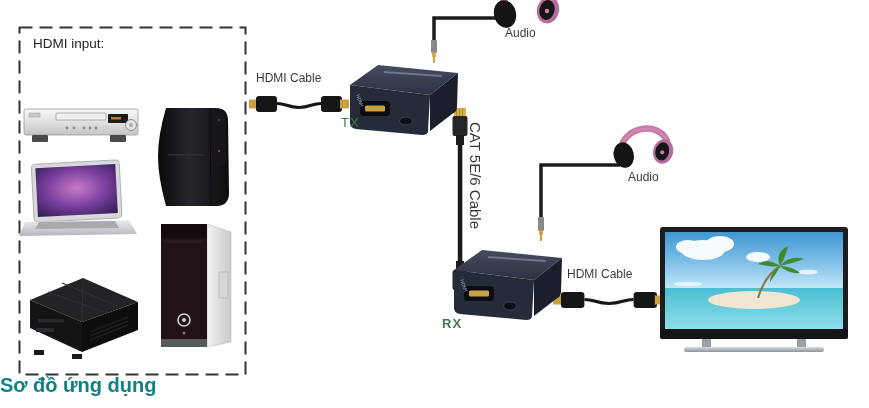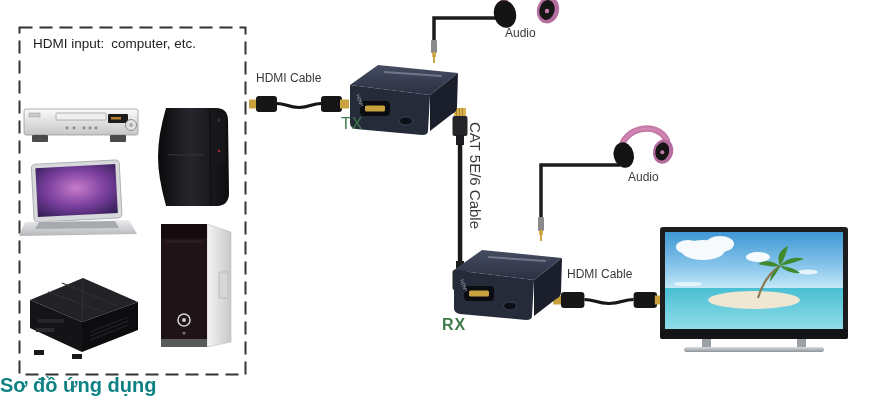--- a/index.html
+++ b/index.html
@@ -2,41 +2,40 @@
 <html style="--caption-color: #0e8183; --unit-label-color: #3e7b4a; --label-color: #3a3a3a; --headphone-pink: #c678a6; --connector-gold: #c9a23f; --unit-body: #262b3a;"><head>
 <meta charset="utf-8">
 <style>
   html,body{margin:0;padding:0;background:#fff;}
   #frame{
     position:relative;width:869px;height:408px;overflow:hidden;background:#fff;
     font-family:"Liberation Sans", sans-serif;
   }
   .abs{position:absolute;}
   .lbl{color:var(--label-color,#3a3a3a);font-size:12px;white-space:nowrap;z-index:5;}
-  .unit-lbl{color:var(--unit-label-color,#3e7b4a);font-size:16px;letter-spacing:1px;z-index:5;}
+  .unit-lbl{color:var(--unit-label-color,#3e7b4a);font-size:13px;letter-spacing:1px;z-index:5;}
   #caption{color:var(--caption-color,#0e8183);font-size:20px;font-weight:bold;z-index:5;}
   #input-caption{display:flex;gap:7px;font-size:13.5px;color:#1e1e1e;z-index:4;}
   #input-caption .lines{line-height:16px;}
   .z1{z-index:1}.z2{z-index:2}
   #cat-label{writing-mode:vertical-rl;font-size:15px;color:var(--label-color,#3a3a3a);z-index:5;}
   svg{display:block;}
 </style>
 </head>
 <body>
 
 <div id="frame">
 
   <svg class="abs" style="left:18px;top:26px;" width="229" height="350">
     <rect x="1.5" y="1.5" width="226" height="347" fill="none" stroke="#333" stroke-width="2" stroke-dasharray="13 7"></rect>
   </svg>
 
   <div id="input-caption" class="abs" style="left:33px;top:36px;">
     <span>HDMI input:</span>
     <div class="lines">
-      <div>computer, etc.</div>
     </div>
   </div>
 
   <svg class="abs z2" style="left:22px;top:103px;" width="120" height="46" viewBox="0 0 120 46">
     <defs>
         <linearGradient id="dvdg" x1="0" y1="0" x2="0" y2="1">
       <stop offset="0" stop-color="#fafafa"></stop>
           <stop offset="1" stop-color="#c6c6c6"></stop>
         </linearGradient>
       </defs>

